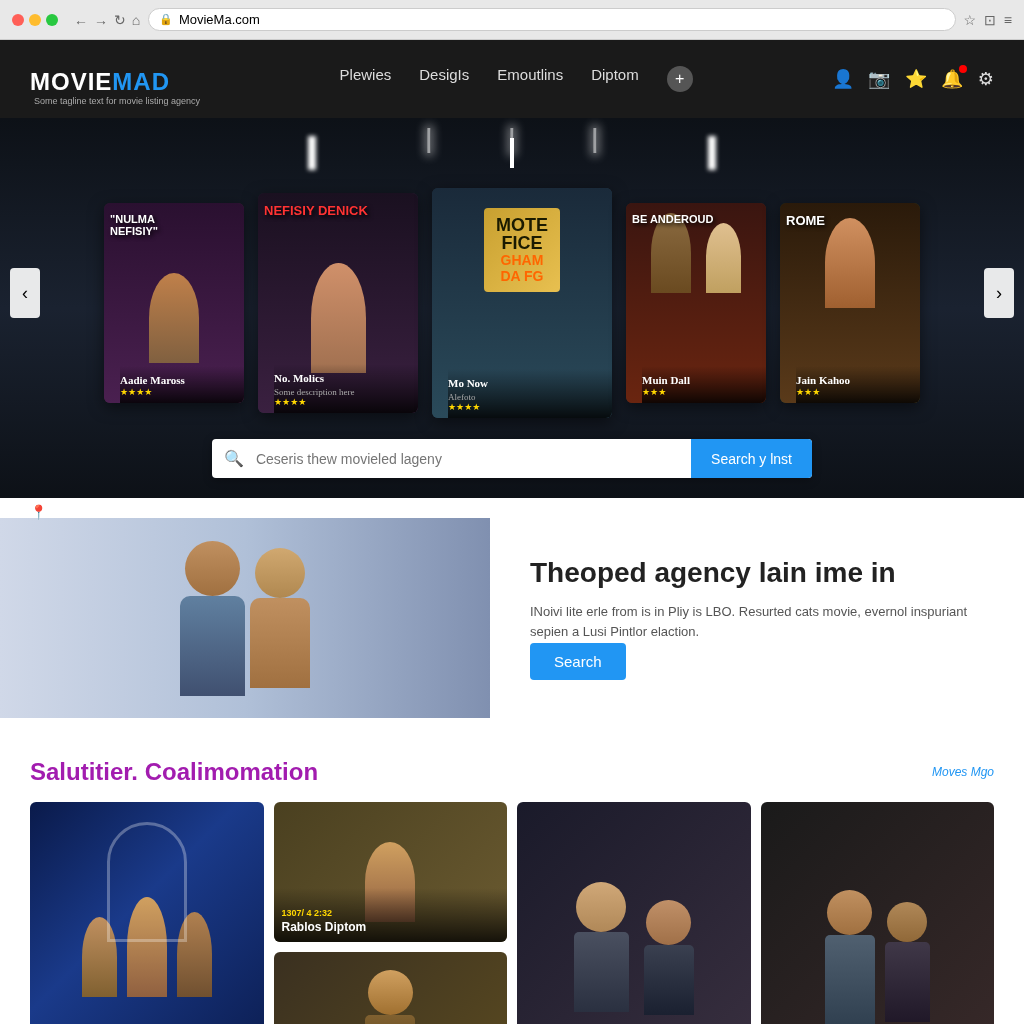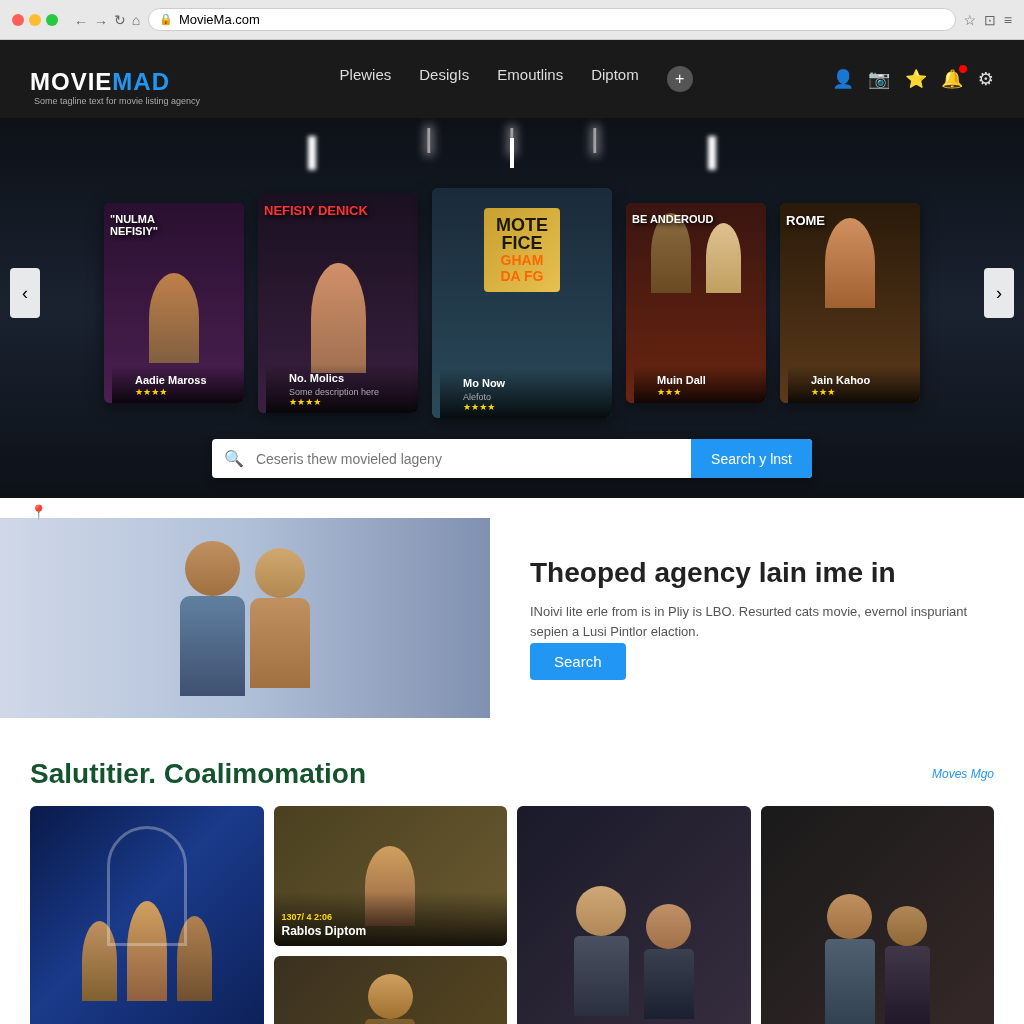--- a/index.html
+++ b/index.html
@@ -106,23 +106,24 @@
     }
     .movie-card.featured { flex: 0 0 160px; height: 220px; margin-top: -10px; }
     .mc1 { background: linear-gradient(135deg, #2a1a2a 0%, #4a2a3a 100%); }
     .mc2 { background: linear-gradient(135deg, #1a1a2a 0%, #3a2a4a 100%); }
     .mc3 { background: linear-gradient(135deg, #1a2a3a 0%, #2a4a5a 100%); }
     .mc4 { background: linear-gradient(135deg, #3a1a1a 0%, #5a2a1a 100%); }
     .mc5 { background: linear-gradient(135deg, #1a2a1a 0%, #2a4a2a 100%); }
 
     .movie-card-overlay {
       position: absolute;
-      bottom: 0; left: 8px; right: 0;
+      bottom: 0; left: 16px; right: 0;
       background: linear-gradient(transparent, rgba(0,0,0,0.85));
-      padding: 8px 23px 6px;
+      padding: 8px 0 6px;
+      font-family: Liberation Serif, serif;
     }
     .movie-card-title { color: white; font-size: 11px; font-weight: bold; line-height: 1.2; }
     .movie-card-sub { color: #aaa; font-size: 9px; margin-top: 2px; }
     .movie-card-stars { color: #ffd700; font-size: 9px; }
 
     .mc-title-overlay {
       position: absolute;
       top: 10px; left: 6px; right: 6px;
     }
     .mc-big-title { color: white; font-size: 13px; font-weight: 900; text-shadow: 2px 2px 4px black; }
@@ -227,21 +228,21 @@
     }
 
     
     .section { padding: 20px 30px; }
     .section-header {
       display: flex;
       justify-content: space-between;
       align-items: center;
       margin-bottom: 16px;
     }
-    .section-title { font-size: 28px; font-weight: 700; color: #14532d; }
+    .section-title { font-size: 24px; font-weight: 700; color: #a21caf; }
     .section-more { color: #2196f3; font-size: 12px; text-decoration: none; cursor: pointer; font-style: italic; }
 
     
     .movie-grid {
       display: grid;
       grid-template-columns: repeat(4, 1fr);
       grid-template-rows: repeat(2, 140px);
       gap: 10px;
     }
     .grid-card {
@@ -490,21 +491,21 @@
           
           
         </div>
       </div>
 
       <div class="grid-card gc2">
         <div style="width:100%;height:100%;background:linear-gradient(135deg,#4a4020 0%,#6a5a30 100%);display:flex;align-items:center;justify-content:center;">
           <div style="width:50px;height:80px;background:linear-gradient(180deg,#d0a060,#906040);border-radius:50% 50% 0 0;margin-top:20px;"></div>
         </div>
         <div class="grid-card-overlay">
-          <div class="grid-card-label">1307/ 4 2:06</div>
+          <div class="grid-card-label">1307/ 4 2:32</div>
           <div class="grid-card-title">Rablos Diptom</div>
         </div>
       </div>
 
       <div class="grid-card gc3" style="grid-row:1/3;grid-column:3;">
         <div style="width:100%;height:100%;background:linear-gradient(135deg,#1a1a2a 0%,#3a3040 100%);display:flex;align-items:center;justify-content:center;gap:15px;">
           <div style="display:flex;flex-direction:column;align-items:center;">
             <div style="width:50px;height:50px;background:linear-gradient(180deg,#d0a878,#b08858);border-radius:50%;"></div>
             <div style="width:55px;height:80px;background:linear-gradient(180deg,#4a5060,#2a3040);border-radius:5px 5px 0 0;"></div>
           </div>

